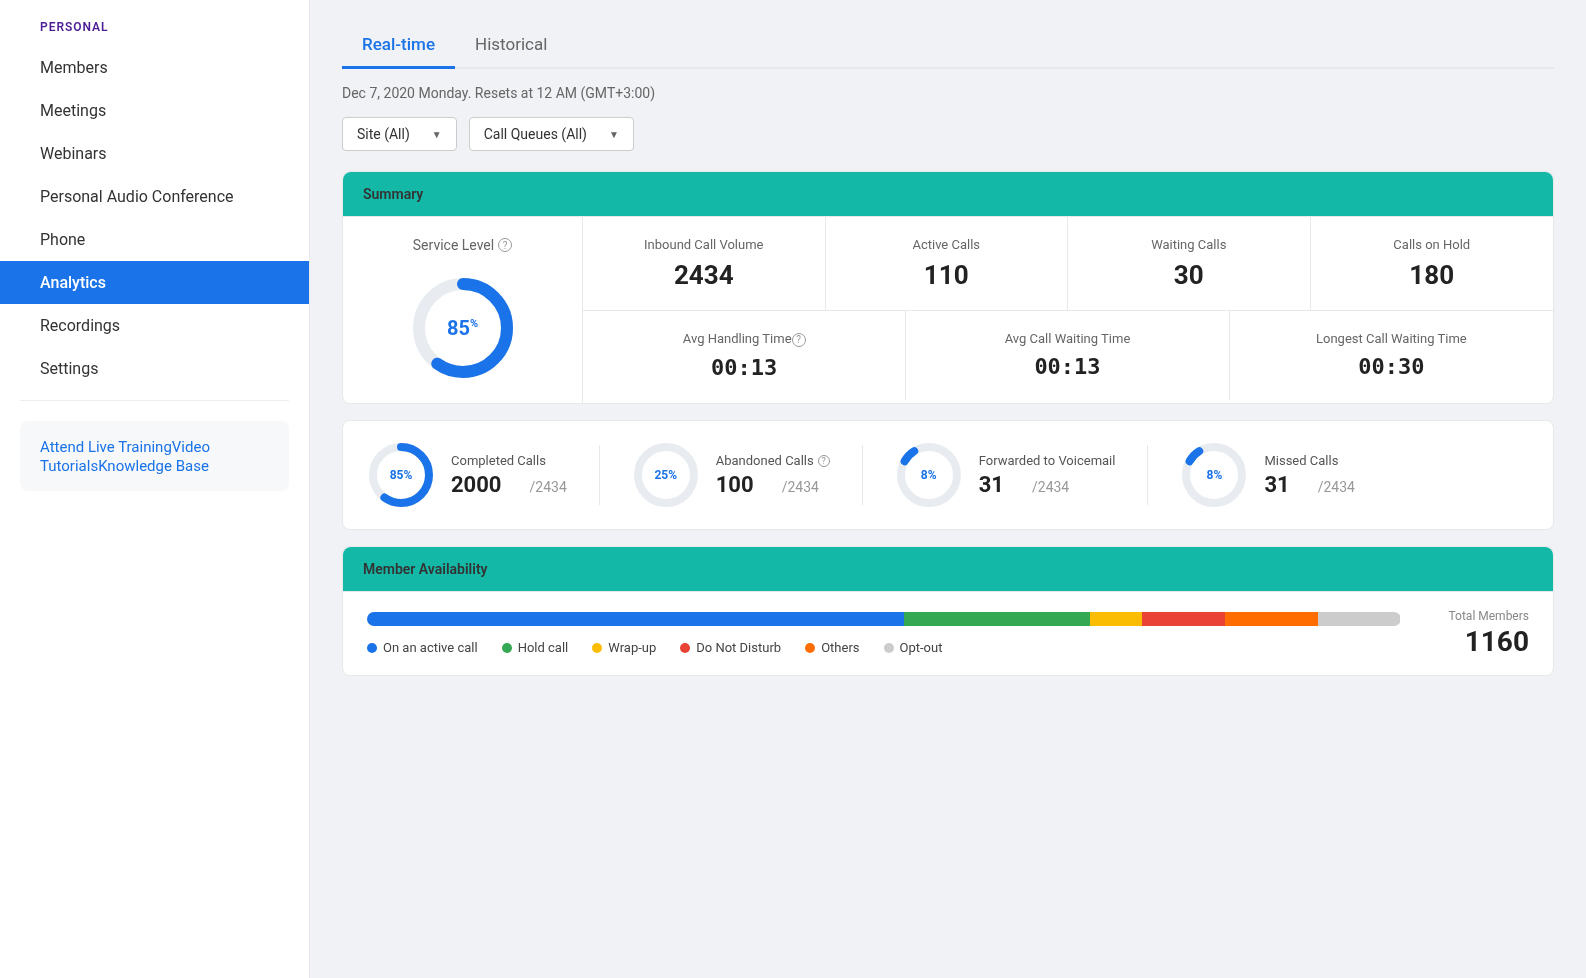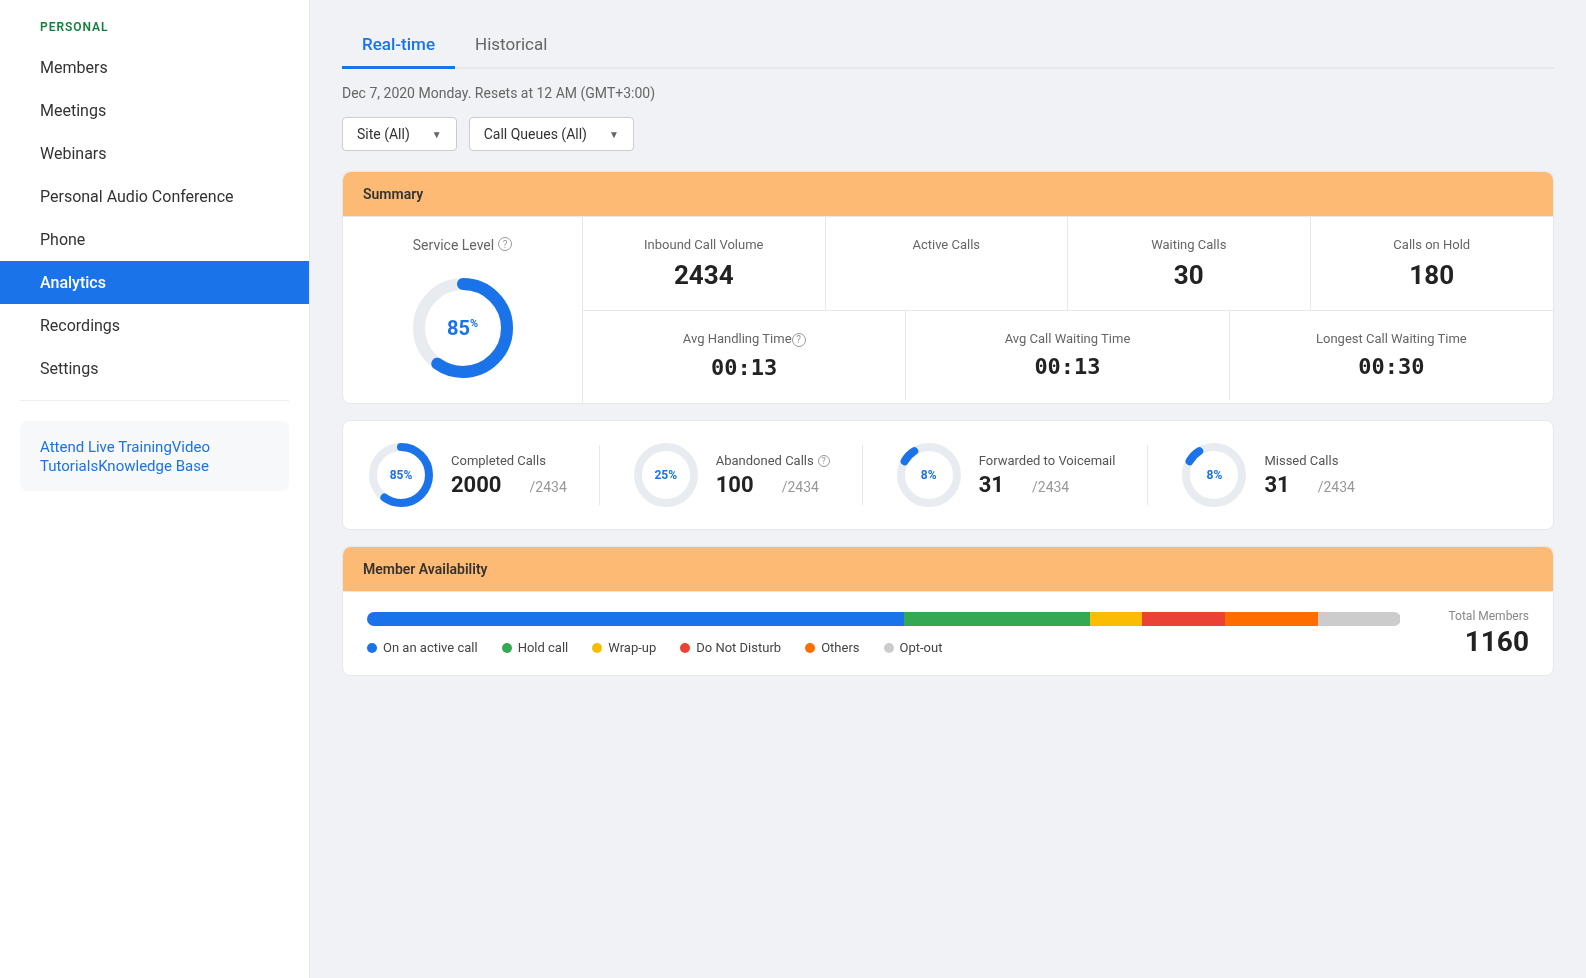--- a/index.html
+++ b/index.html
@@ -11,21 +11,21 @@
       min-width: 310px;
       background: #fff;
       height: 100%;
       display: flex;
       flex-direction: column;
       padding: 20px 0;
       border-right: 1px solid #e8e8e8;
     }
     .sidebar-section-label {
       font-size: 12px;
-      color: #15803d;
+      color: #4c1d95;
       font-weight: 600;
       letter-spacing: 0.08em;
       padding: 0 40px 12px;
     }
     .sidebar-item {
       display: flex;
       align-items: center;
       padding: 12px 40px;
       font-size: 16px;
       color: #333;
@@ -118,21 +118,21 @@
     .card {
       background: #fff;
       border-radius: 8px;
       border: 1px solid #e8e8e8;
     }
     .section-title {
       font-size: 14px;
       font-weight: 600;
       color: #333;
       padding: 14px 20px;
-      background: #fdba74;
+      background: #14b8a6;
       border-radius: 8px 8px 0 0;
       border-bottom: 1px solid #e8e8e8;
     }
 
     
     .summary-card {
       margin-bottom: 16px;
     }
     .summary-top {
       display: flex;
@@ -145,21 +145,21 @@
       flex-direction: column;
       align-items: center;
       justify-content: center;
       border-right: 1px solid #e8e8e8;
     }
     .service-level-label {
       font-size: 14px;
       color: #666;
       margin-bottom: 20px;
       display: flex;
-      align-items: flex-start;
+      align-items: center;
       gap: 4px;
     }
     .info-icon {
       width: 14px;
       height: 14px;
       border-radius: 50%;
       border: 1px solid #999;
       display: inline-flex;
       align-items: center;
       justify-content: center;
@@ -391,20 +391,21 @@
       </div>
 
       <div class="summary-right">
         <div class="summary-right-top" id="top-stats-container">
             <div class="stat-cell">
               <div class="stat-label">Inbound Call Volume</div>
     <div class="stat-value">2434</div>
             </div>
             <div class="stat-cell">
               <div class="stat-label">Active Calls</div>
+    <div class="stat-value">110</div>
             </div>
             <div class="stat-cell">
               <div class="stat-label">Waiting Calls</div>
     <div class="stat-value">30</div>
             </div>
             <div class="stat-cell">
               <div class="stat-label">Calls on Hold</div>
     <div class="stat-value">180</div>
             </div>
           </div>

